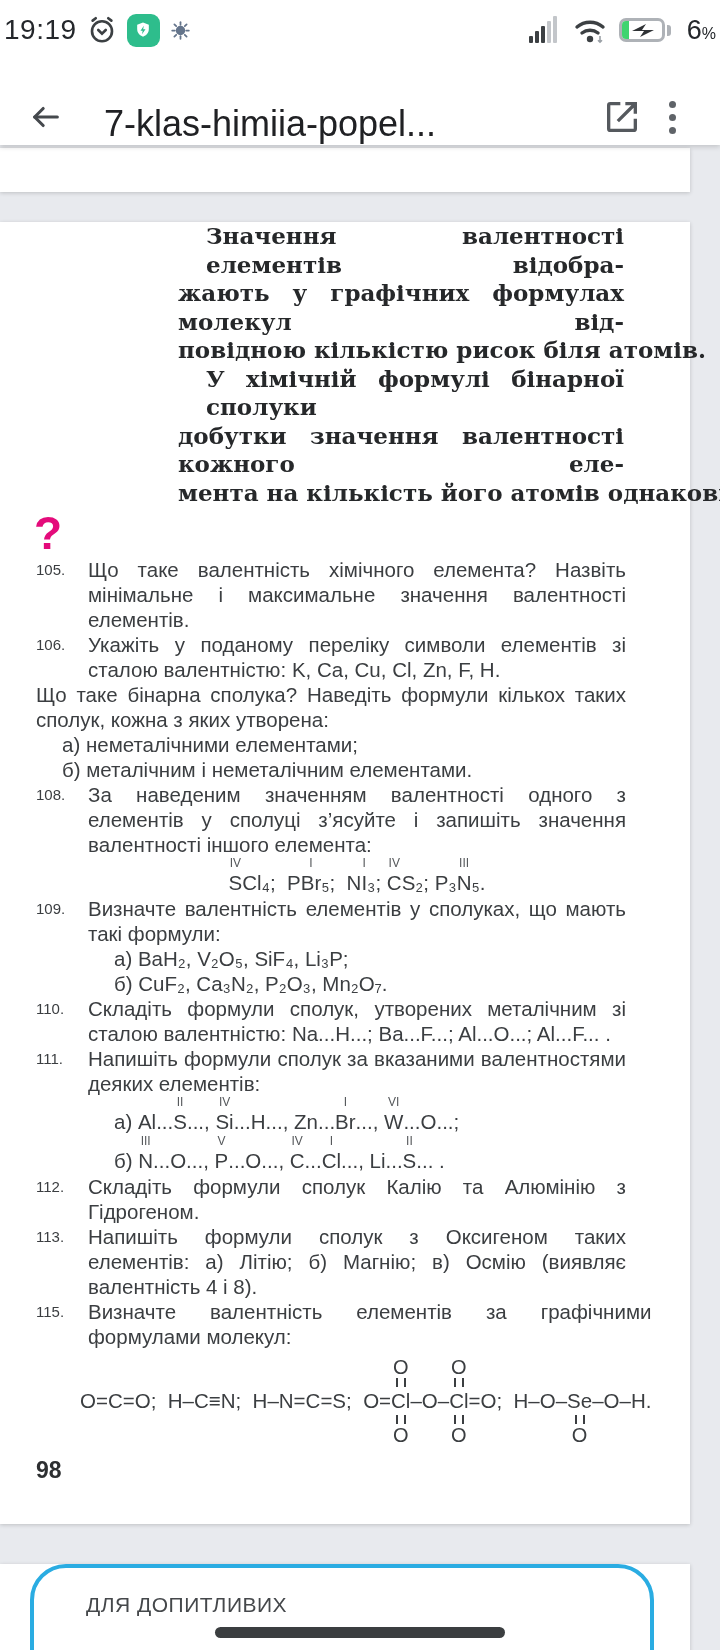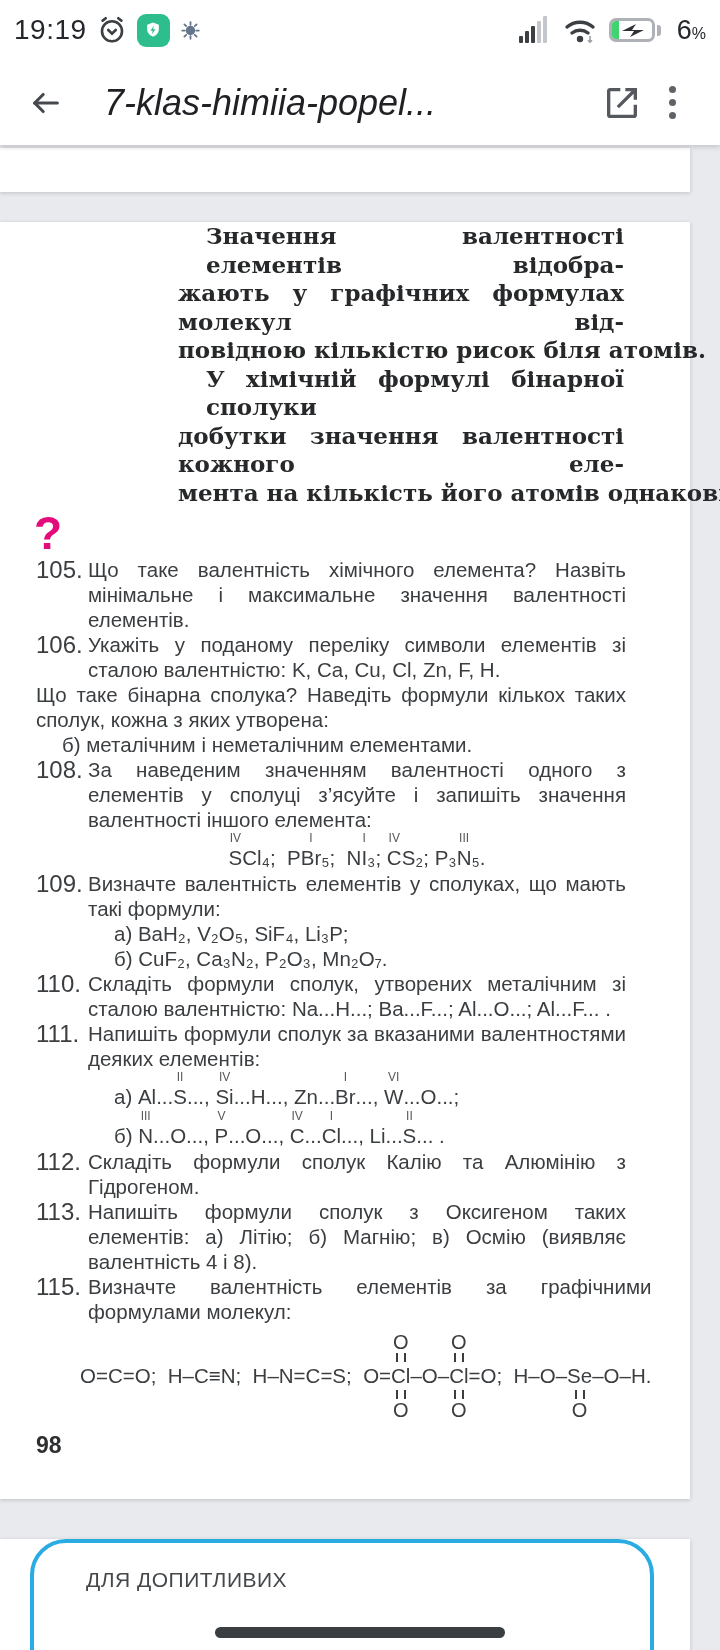--- a/index.html
+++ b/index.html
@@ -2,52 +2,52 @@
 <html><head>
 <meta charset="utf-8">
 <style>
   html,body{margin:0;padding:0;}
   body{
     width:720px;height:1650px;overflow:hidden;position:relative;
     background:#fff;font-family:"Liberation Sans","DejaVu Sans",sans-serif;
     -webkit-font-smoothing:antialiased;
   }
   
-  .statusbar{position:absolute;top:0;left:0;width:720px;height:60px;background:#fff;display:flex;align-items:center;justify-content:space-between;padding:0 14px;box-sizing:border-box;z-index:30;}
+  .statusbar{position:absolute;top:0;left:0;width:720px;height:60px;background:#fff;display:flex;align-items:center;justify-content:space-between;padding:0 4px;box-sizing:border-box;z-index:30;}
   .sb-left,.sb-right{display:flex;align-items:center;gap:10px;}
   .sb-time{font-size:28px;color:#24272b;letter-spacing:.5px;}
   .appicon-green{width:33px;height:33px;border-radius:9px;background:#2ebd8c;display:flex;align-items:center;justify-content:center;}
   .battery-wrap{display:flex;align-items:center;gap:2px;}
   .battery-body{position:relative;width:46px;height:24px;border:3px solid #aeb2b7;border-radius:7px;box-sizing:border-box;background:#fff;overflow:hidden;}
   .battery-fill{position:absolute;left:0;top:0;bottom:0;width:7px;background:#3fd470;}
   .battery-bolt{position:absolute;left:8px;top:-1px;}
   .battery-nub{width:4px;height:11px;background:#aeb2b7;border-radius:0 3px 3px 0;}
   .sb-pct{font-size:27px;color:#24272b;margin-left:6px;}
   .sb-pct small{font-size:16px;}
   
-  .appbar{position:absolute;top:60px;left:0;width:720px;height:85px;background:#fff;display:flex;align-items:center;padding:0 26px;box-sizing:border-box;z-index:25;box-shadow:0 2px 5px rgba(0,0,0,.16);font-style:italic;}
+  .appbar{position:absolute;top:60px;left:0;width:720px;height:85px;background:#fff;display:flex;align-items:flex-end;padding:0 26px;box-sizing:border-box;z-index:25;box-shadow:0 2px 5px rgba(0,0,0,.16);}
   .appbar-title{font-size:36px;color:#202124;margin-left:38px;flex:1;white-space:nowrap;overflow:hidden;}
   .iconbtn{display:flex;align-items:center;justify-content:center;width:56px;height:56px;flex:none;}
   .dots{display:flex;flex-direction:column;gap:6px;}
   .dots i{width:7px;height:7px;border-radius:50%;background:#5f6368;}
   
   .content{position:absolute;top:145px;left:0;width:720px;height:1505px;background:#e8eaee;overflow:hidden;}
   .page{width:690px;background:#fff;box-shadow:0 1px 4px rgba(0,0,0,.18);}
   .page-frag{height:44px;margin-top:3px;}
   .page-main{margin-top:30px;padding-bottom:40px;}
   .page-next{margin-top:30px;height:560px;}
   
   .intro{margin:30px 66px 0 178px;font-family:"DejaVu Serif","Liberation Serif",serif;font-weight:bold;font-size:23px;line-height:28.5px;color:#26282a;}
   .sline{white-space:nowrap;}
   .sline.j{text-align:justify;text-align-last:justify;white-space:normal;}
   .sline.ind{padding-left:28px;}
   .qmark{margin:4px 0 0 34px;font-size:46px;line-height:44px;font-weight:bold;color:#e40b7b;font-family:"Liberation Sans","DejaVu Sans",sans-serif;}
   .qlist{margin:2px 64px 0 36px;color:#3b3e41;font-size:20.5px;line-height:25px;}
   .q{display:flex;margin:0;}
-  .qnum{flex:none;width:52px;font-size:24px;}
+  .qnum{flex:none;width:52px;font-size:15px;}
   .qbody{flex:1;}
   .qtext{text-align:justify;}
   .qsub{padding-left:26px;}
   .lline{position:relative;padding-top:13px;line-height:26px;white-space:pre;}
   .lline.center{text-align:center;}
   .lline.indented{padding-left:26px;}
   .tk{position:relative;white-space:pre;display:inline-block;}
   .vl{position:absolute;top:-13px;left:50%;transform:translateX(-50%);font-size:12px;line-height:13px;color:#55585b;}
   
   .chem{margin:6px 0 0 -8px;white-space:nowrap;line-height:normal;}
@@ -178,20 +178,21 @@
         </div>
         <div class="q">
           <span class="qnum">106.</span>
           <div class="qbody">
             <div class="qtext">Укажіть у поданому переліку символи елементів зі сталою валентністю: K, Ca, Cu, Cl, Zn, F, H.</div>
           </div>
         </div>
         <div class="q">
           <div class="qbody">
             <div class="qtext">Що таке бінарна сполука? Наведіть формули кількох таких сполук, кожна з яких утворена:</div>
+            <div class="qsub">а) неметалічними елементами;</div>
             <div class="qsub">б) металічним і неметалічним елементами.</div>
           </div>
         </div>
         <div class="q">
           <span class="qnum">108.</span>
           <div class="qbody">
             <div class="qtext">За наведеним значенням валентності одного з елементів у сполуці з’ясуйте і запишіть значення валентності іншого елемента:</div>
             <div class="lline center"><span class="tk">S<span class="vl">IV</span></span><span class="tk">Cl₄;&nbsp;&nbsp;</span><span class="tk">P</span><span class="tk">Br<span class="vl">I</span></span><span class="tk">₅;&nbsp;&nbsp;</span><span class="tk">N</span><span class="tk">I<span class="vl">I</span></span><span class="tk">₃;&nbsp;</span><span class="tk">C<span class="vl">IV</span></span><span class="tk">S₂;&nbsp;</span><span class="tk">P₃</span><span class="tk">N<span class="vl">III</span></span><span class="tk">₅.</span></div>
           </div>
         </div>

